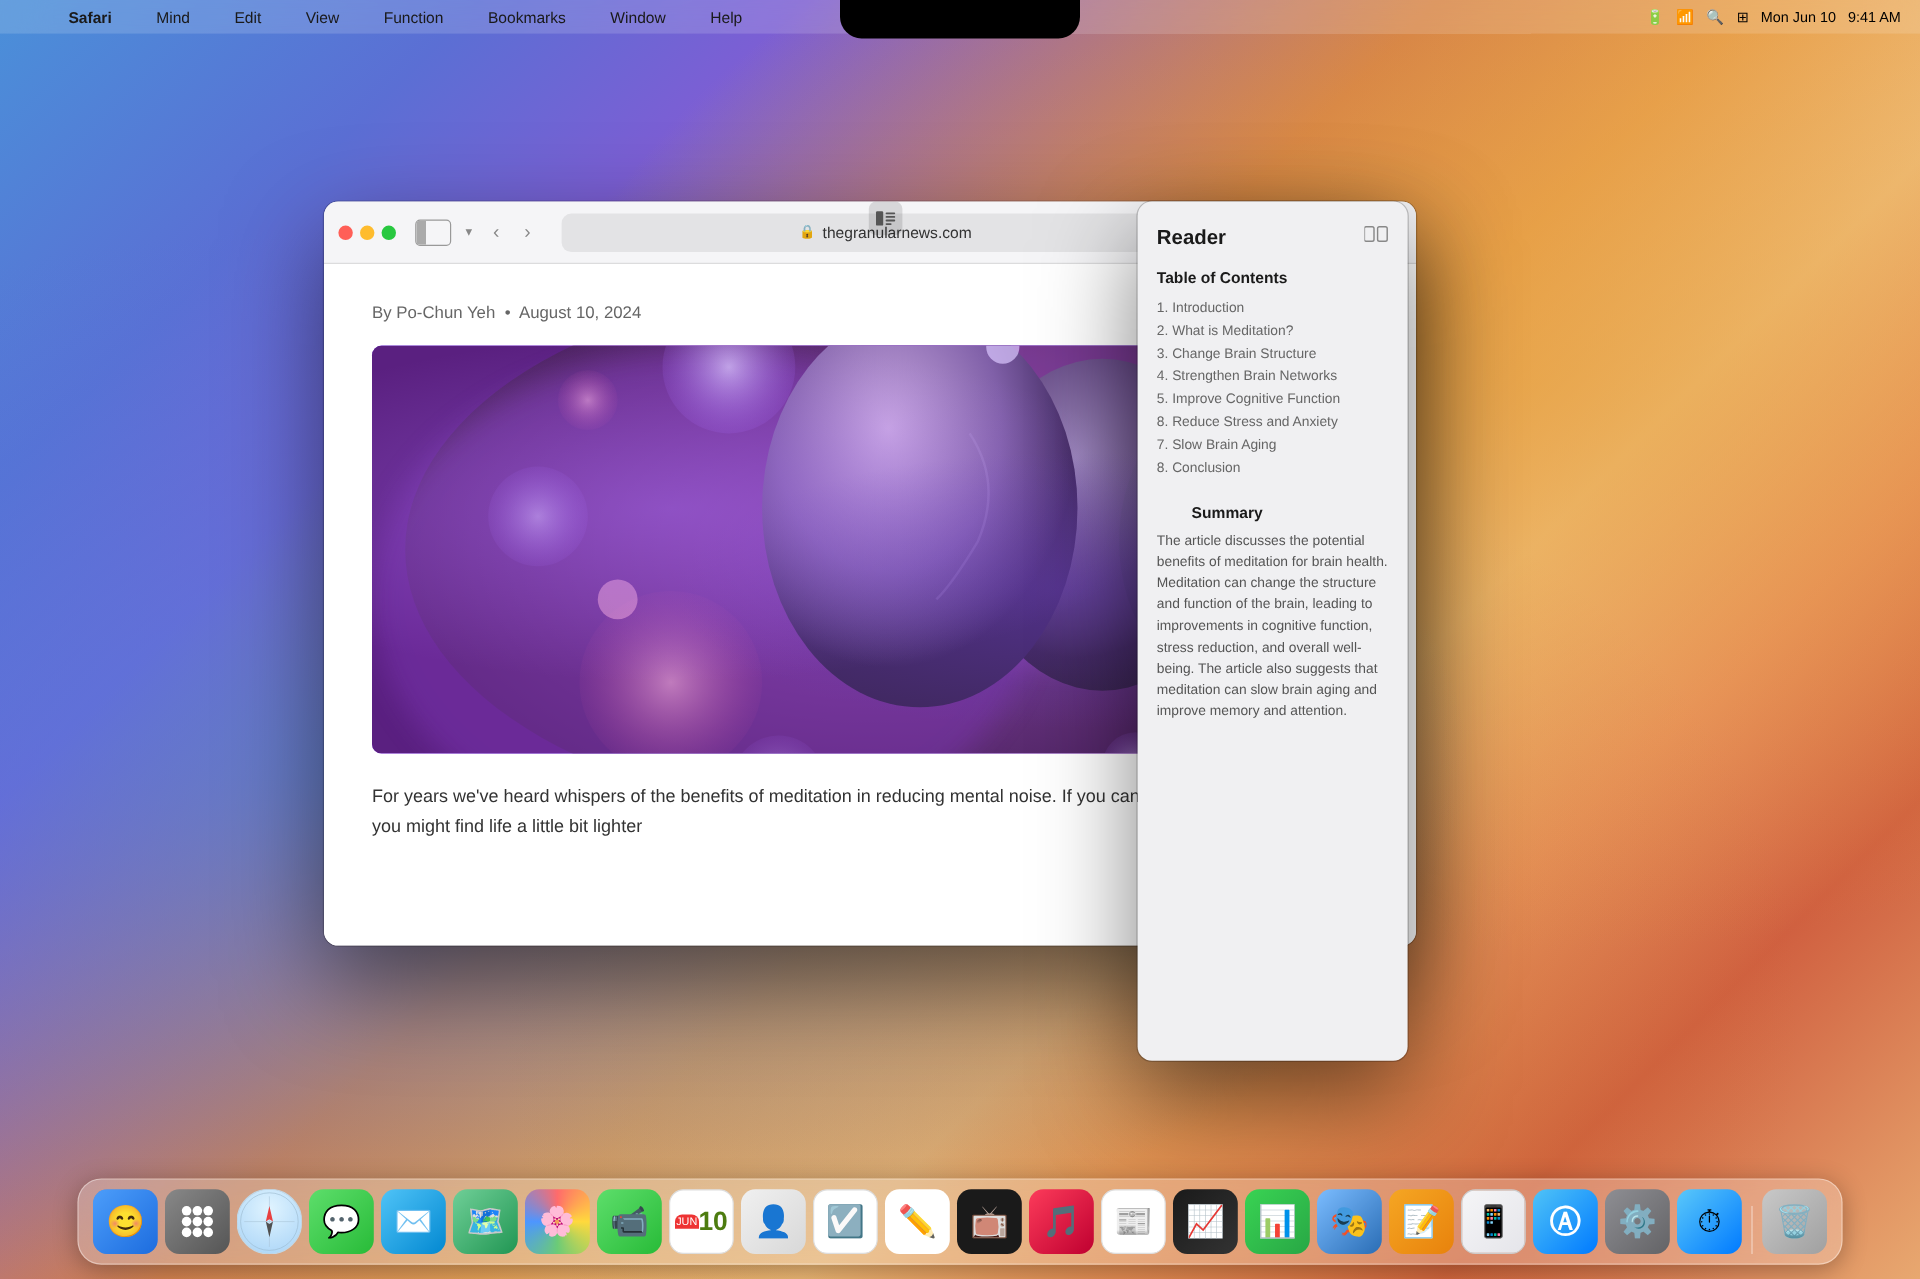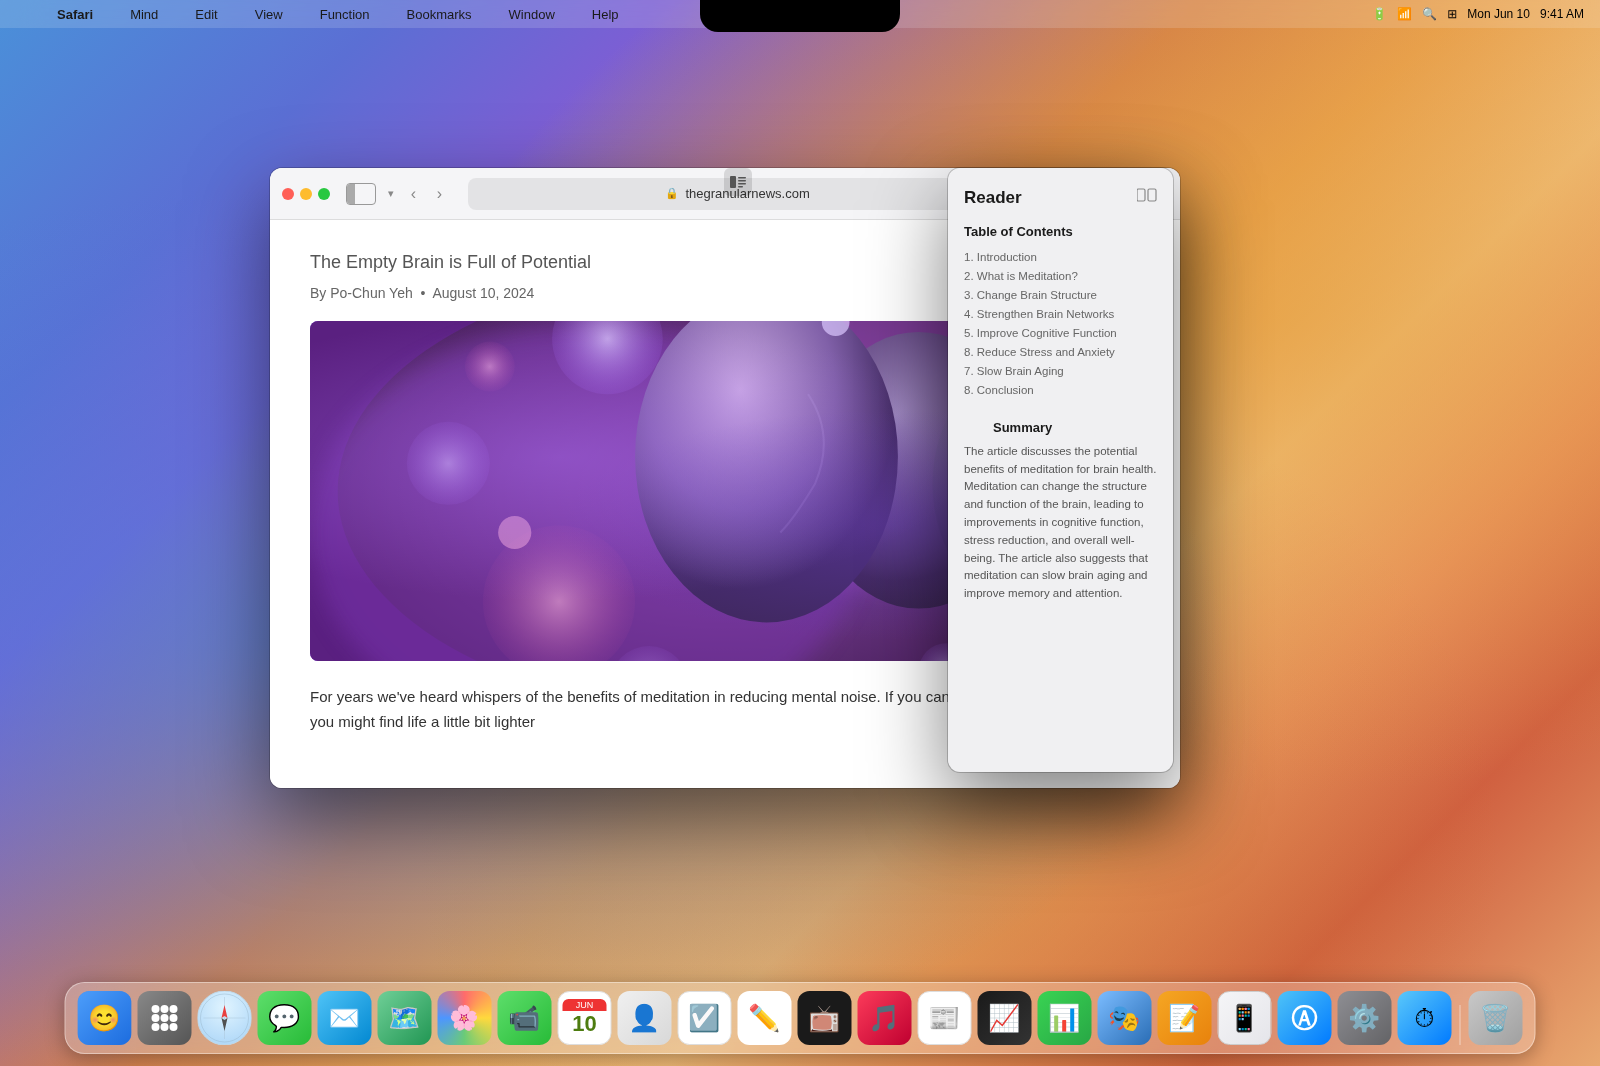--- a/index.html
+++ b/index.html
@@ -93,21 +93,21 @@
       display: flex;
       flex-direction: column;
     }
 
     
     .reader-panel {
       position: absolute;
       top: 168px;
       left: 948px;
       width: 225px;
-      height: 604px;
+      height: 716px;
       background: #f0f0f2;
       border-radius: 12px;
       box-shadow: 0 30px 80px rgba(0,0,0,0.5), 0 0 0 1px rgba(0,0,0,0.2);
       overflow: hidden;
       padding: 20px 16px;
     }
 
     
     .browser-toolbar {
       height: 52px;
@@ -427,21 +427,20 @@
       <div class="toolbar-btn">↻</div>
     </div>
     <div class="toolbar-right-btns">
       <div class="toolbar-btn">↑</div>
       <div class="toolbar-btn">+</div>
       <div class="toolbar-btn">⧉</div>
     </div>
   </div>
 
   <div class="article-content">
-    <p class="article-subtitle">The Empty Brain is Full of Potential</p>
     <p class="article-byline">
       <span>By Po-Chun Yeh</span>
       &nbsp;•&nbsp;
       <span>August 10, 2024</span>
     </p>
 
     <div class="article-image">
       <div class="article-image-overlay"></div>
       
       <svg width="100%" height="100%" viewBox="0 0 600 340" preserveAspectRatio="xMidYMid slice">
@@ -599,21 +598,21 @@
   </div>
 
   <div class="dock-item" style="background: conic-gradient(from 0deg, #ff6b6b, #ffd93d, #6bcb77, #4d96ff, #ff6b6b); border-radius:12px;">
     <span style="font-size:24px;">🌸</span>
   </div>
 
   <div class="dock-item dock-facetime">
     <span style="font-size:26px;">📹</span>
   </div>
 
-  <div class="dock-item dock-calendar" style="background:#fff; border-radius:12px; display:flex; flex-direction:column; align-items:center; justify-content:center; padding:4px;">
+  <div class="dock-item dock-calendar" style="background:#fff; border-radius:12px; display:flex; align-items:center; justify-content:center; padding:4px;">
     <div style="background:#e33; color:white; font-size:9px; width:100%; text-align:center; border-radius:6px 6px 0 0; padding:1px 0;">JUN</div>
     <div style="font-size:22px; font-weight:bold; color:#4d7c0f;">10</div>
   </div>
 
   <div class="dock-item" style="background: linear-gradient(135deg, #f0f0f0, #d8d8d8); border-radius:12px;">
     <span style="font-size:26px;">👤</span>
   </div>
 
   <div class="dock-item" style="background:#fff; border-radius:12px; border:1px solid #ddd;">
     <span style="font-size:26px;">☑️</span>

